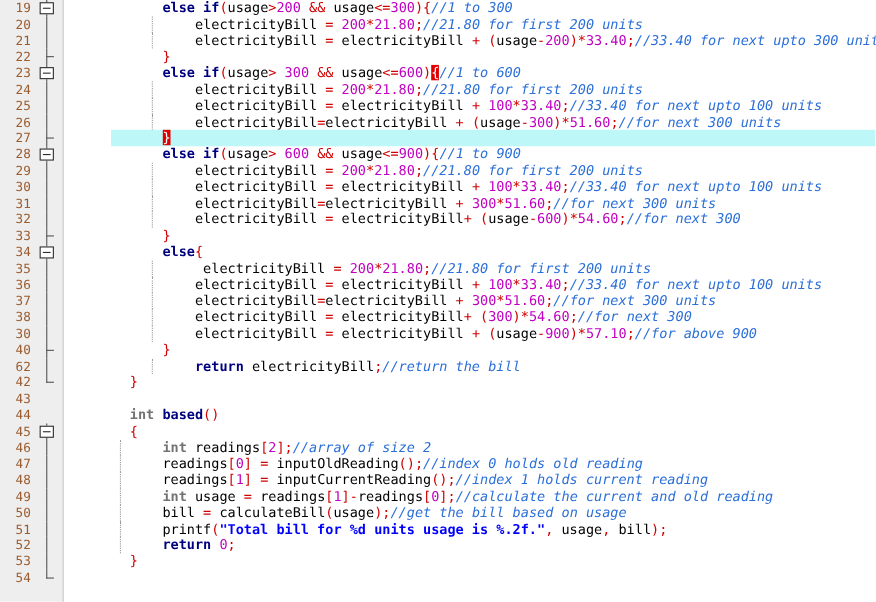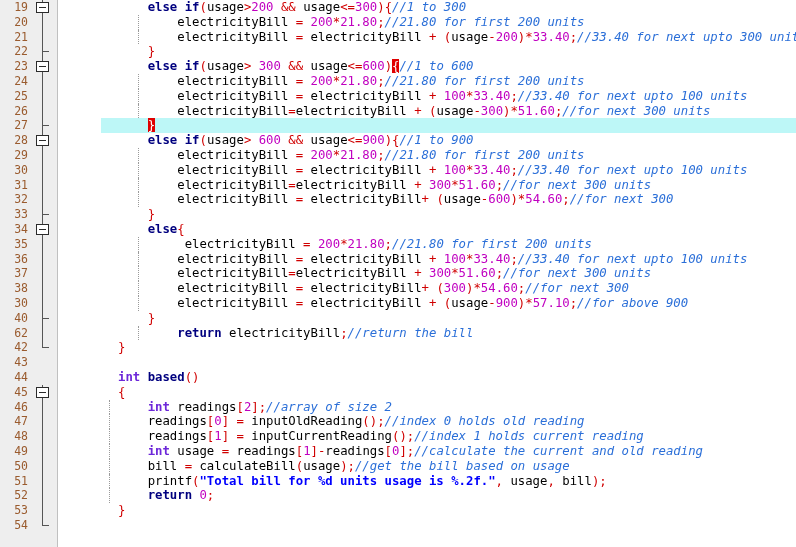--- a/index.html
+++ b/index.html
@@ -75,21 +75,21 @@
     margin-left:43px;
   }
   .code-line.current{ background:#bdf7f7; }
   
   .iguide{
     position:absolute;top:0;width:1px;height:14.8px;
     border-left:1px dotted #9a9a9a;
   }
   
   .kw   {color:#00007f;font-weight:bold;}
-  .typ  {color:#6d28d9;font-weight:bold;}
+  .typ  {color:#737373;font-weight:bold;}
   .id   {color:#000000;}
   .num  {color:#c000c0;}
   .op   {color:#d00000;}
   .pun  {color:#d00000;}
   .str  {color:#0000ff;font-weight:bold;}
   .cmt  {color:#2b6fd8;font-style:italic;}
   .brace{color:#d00000;}
   .bmatch{background:#e00000;color:#ffffff;}
 </style>
 </head>

